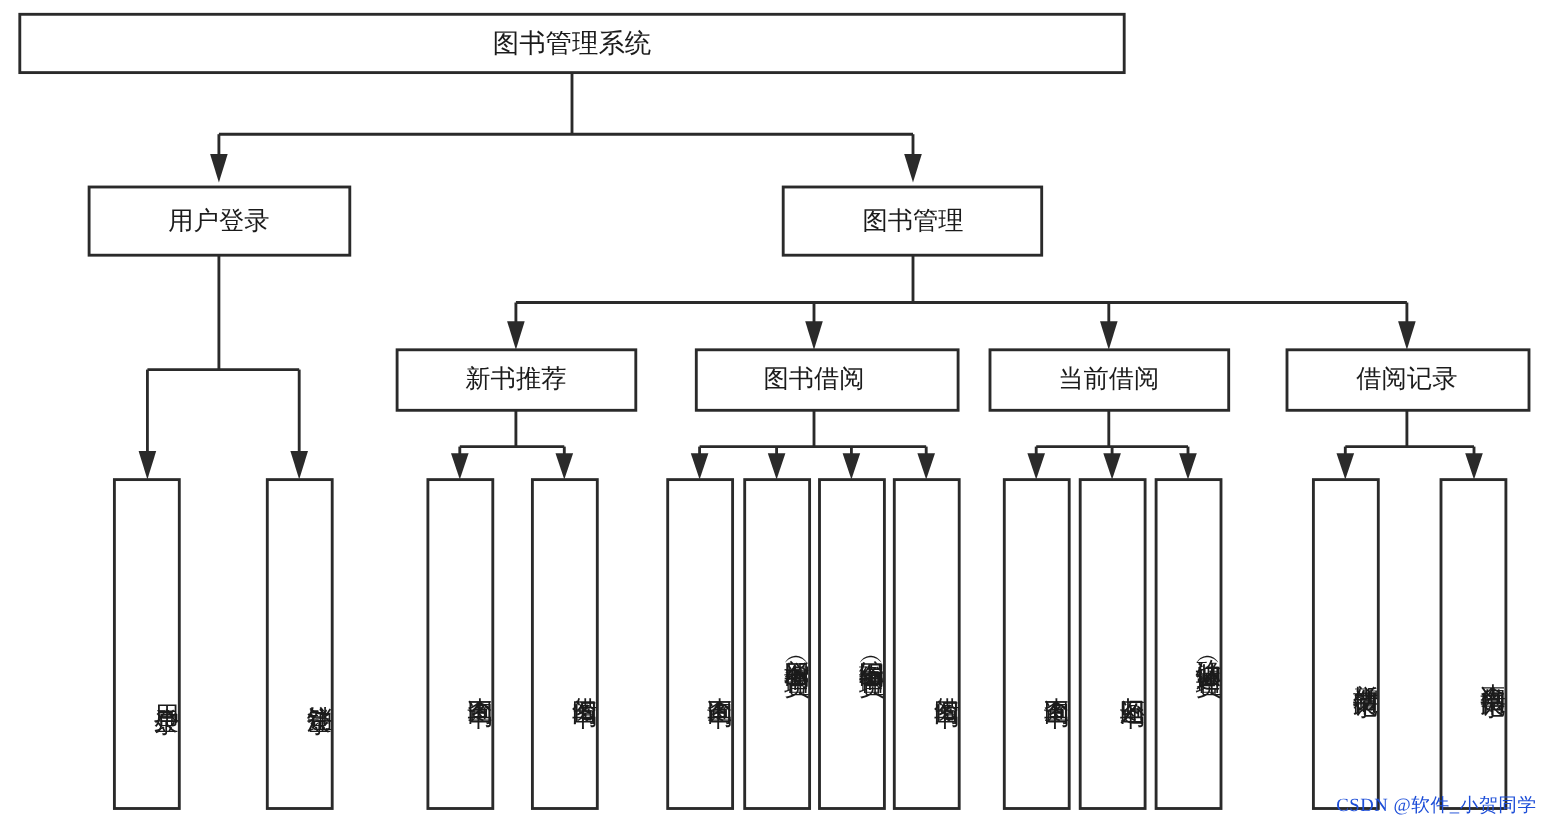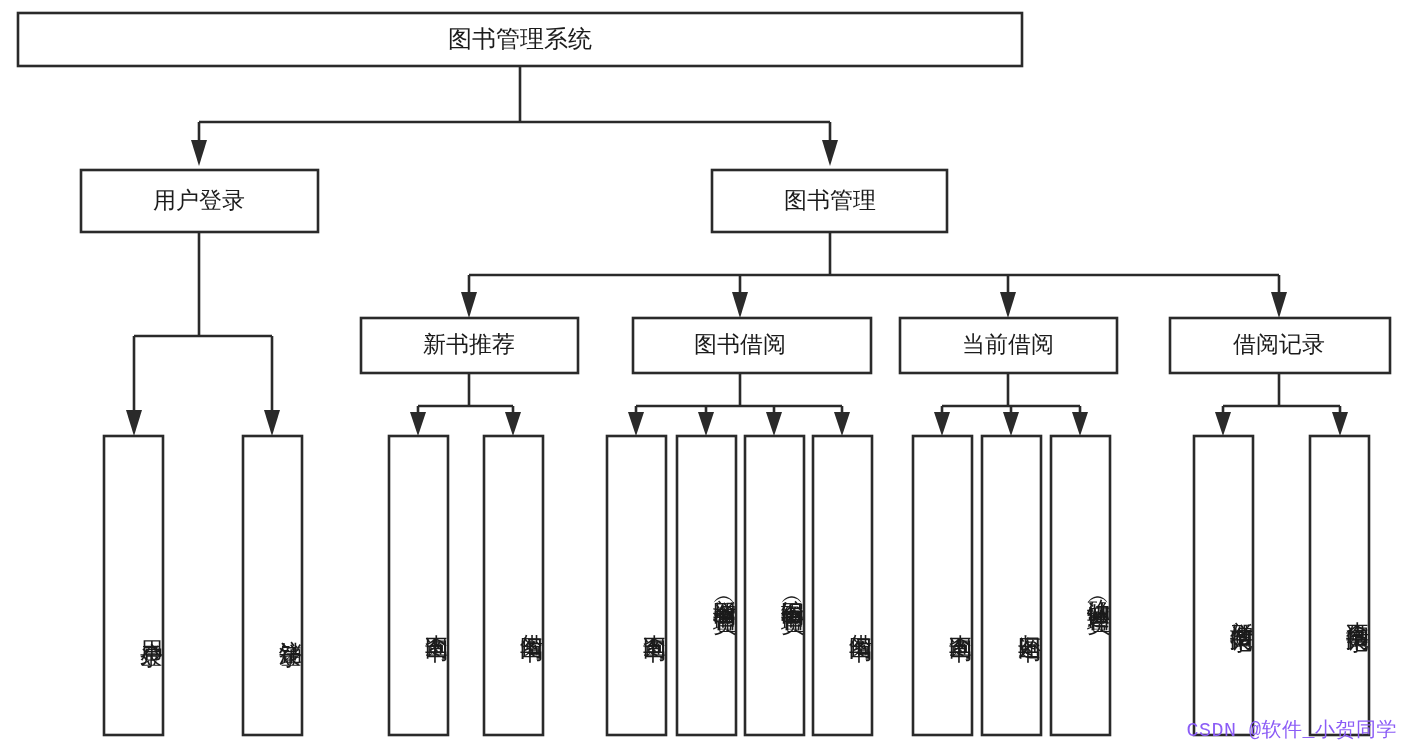--- a/index.html
+++ b/index.html
@@ -66,23 +66,23 @@
     line-height: 1;
     letter-spacing: 2px;
     color: #1b1b1b;
     white-space: nowrap;
     pointer-events: none;
   }
   .watermark {
     position: absolute;
     right: 8px;
     bottom: 4px;
-    font-family: Liberation Mono, monospace;
-    font-size: 20px;
-    color: #8b5cf6;
+    font-family: Liberation Serif, serif;
+    font-size: 17px;
+    color: #1d4ed8;
     letter-spacing: 0.5px;
     white-space: nowrap;
   }
 </style>
 </head>
 <body>
 
 <div id="diagram-root">
 
   <svg class="flow" viewBox="0 0 1405 747" xmlns="http://www.w3.org/2000/svg">

